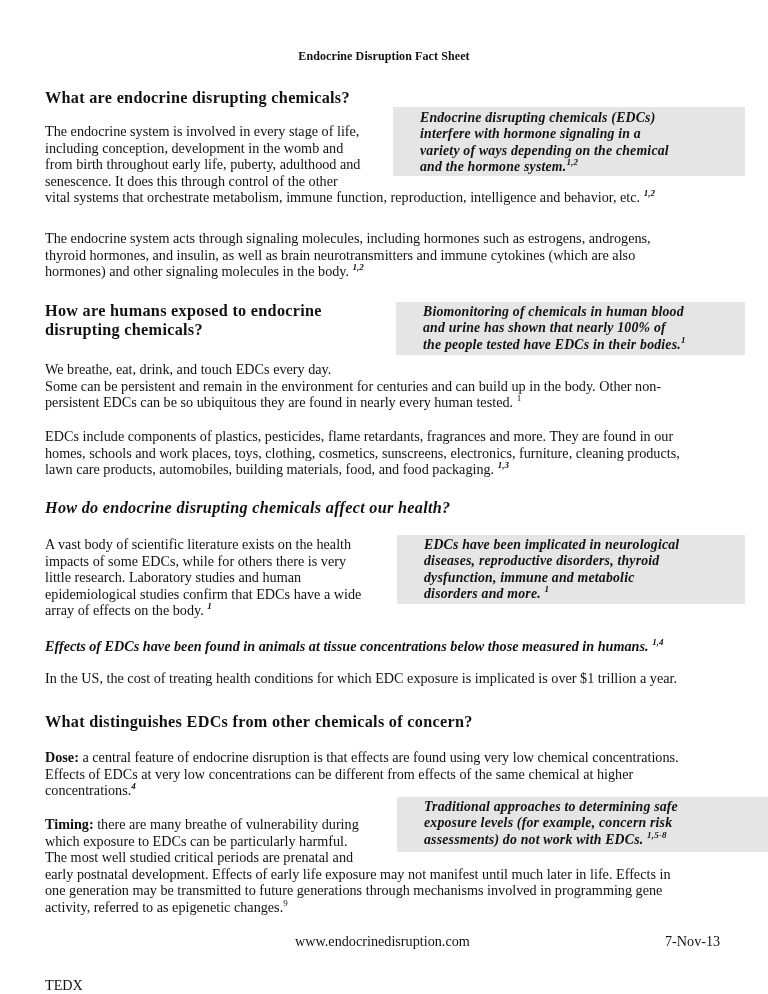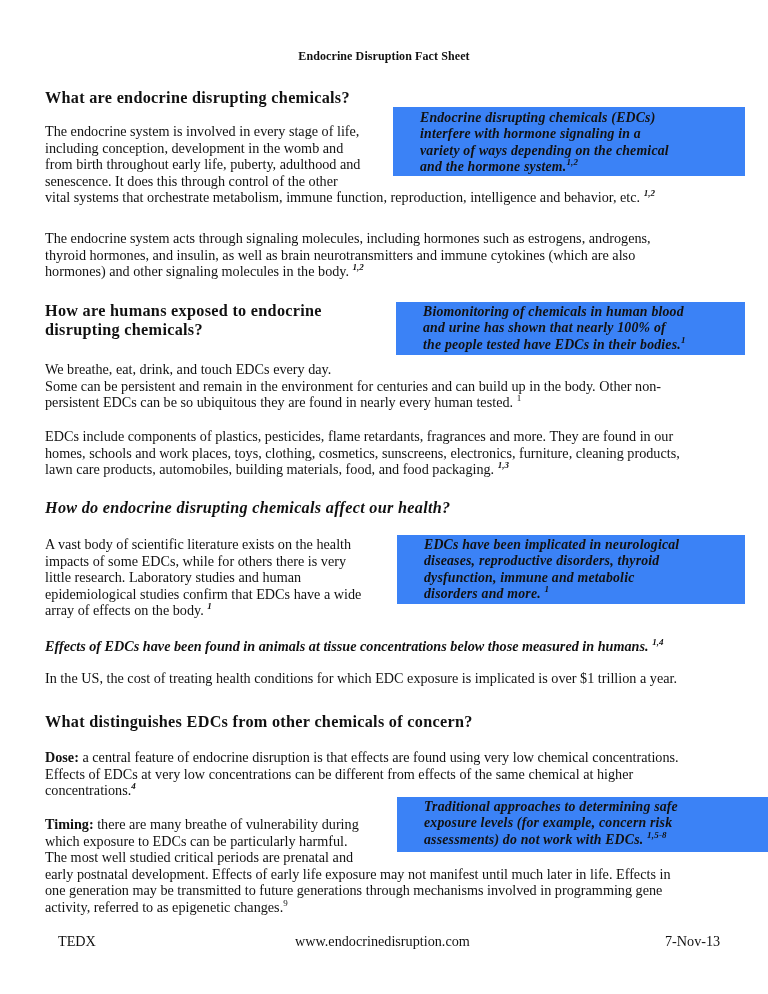--- a/index.html
+++ b/index.html
@@ -2,21 +2,21 @@
 <html><head>
 <meta charset="utf-8">
 <style>
   html, body { margin:0; padding:0; background:#ffffff; }
   body { width:768px; height:994px; position:relative; overflow:hidden;
          font-family:"Liberation Serif", serif; color:#111; }
   .abs { position:absolute; }
   .title { left:0; width:768px; top:49px; text-align:center; font-weight:bold; font-size:12px; letter-spacing:0.1px; }
   .h { font-weight:bold; font-size:16.2px; left:45px; line-height:19px; letter-spacing:0.3px; }
   .p { font-size:14.2px; line-height:16.6px; left:45px; }
-  .box { background:#3b82f6; font-weight:bold; font-style:italic; font-size:13.8px; line-height:16.4px; padding-left:27px; box-sizing:border-box; letter-spacing:0.2px; }
+  .box { background:#e5e5e5; font-weight:bold; font-style:italic; font-size:13.8px; line-height:16.4px; padding-left:27px; box-sizing:border-box; letter-spacing:0.2px; }
   sup { font-size:9px; font-style:italic; font-weight:bold; vertical-align:6px; line-height:0; }
   sup.plain { font-weight:normal; font-style:normal; }
   .footer { top:933px; font-size:14.2px; }
 </style>
 </head>
 <body>
 
 <div class="abs title">Endocrine Disruption Fact Sheet</div>
 
 <div class="abs h" style="top:89px;">What are endocrine disrupting chemicals?</div>
@@ -104,15 +104,15 @@
 
 <div class="abs p" style="top:816px; width:715px;">
   <div><b>Timing:</b><span> there are many breathe of vulnerability during</span></div>
   <div>which exposure to EDCs can be particularly harmful.</div>
   <div>The most well studied critical periods are prenatal and</div>
   <div>early postnatal development. Effects of early life exposure may not manifest until much later in life.  Effects in</div>
   <div>one generation may be transmitted to future generations through mechanisms involved in programming gene</div>
   <div><span>activity, referred to as epigenetic changes.</span><sup class="plain">9</sup></div>
 </div>
 
-<div class="abs footer" style="left:58px;">TEDX</div>
+<div class="abs footer" style="left:45px;margin-top:44px;">TEDX</div>
 <div class="abs footer" style="left:295px;">www.endocrinedisruption.com</div>
 <div class="abs footer" style="left:665px;">7-Nov-13</div>
 
 </body></html>

